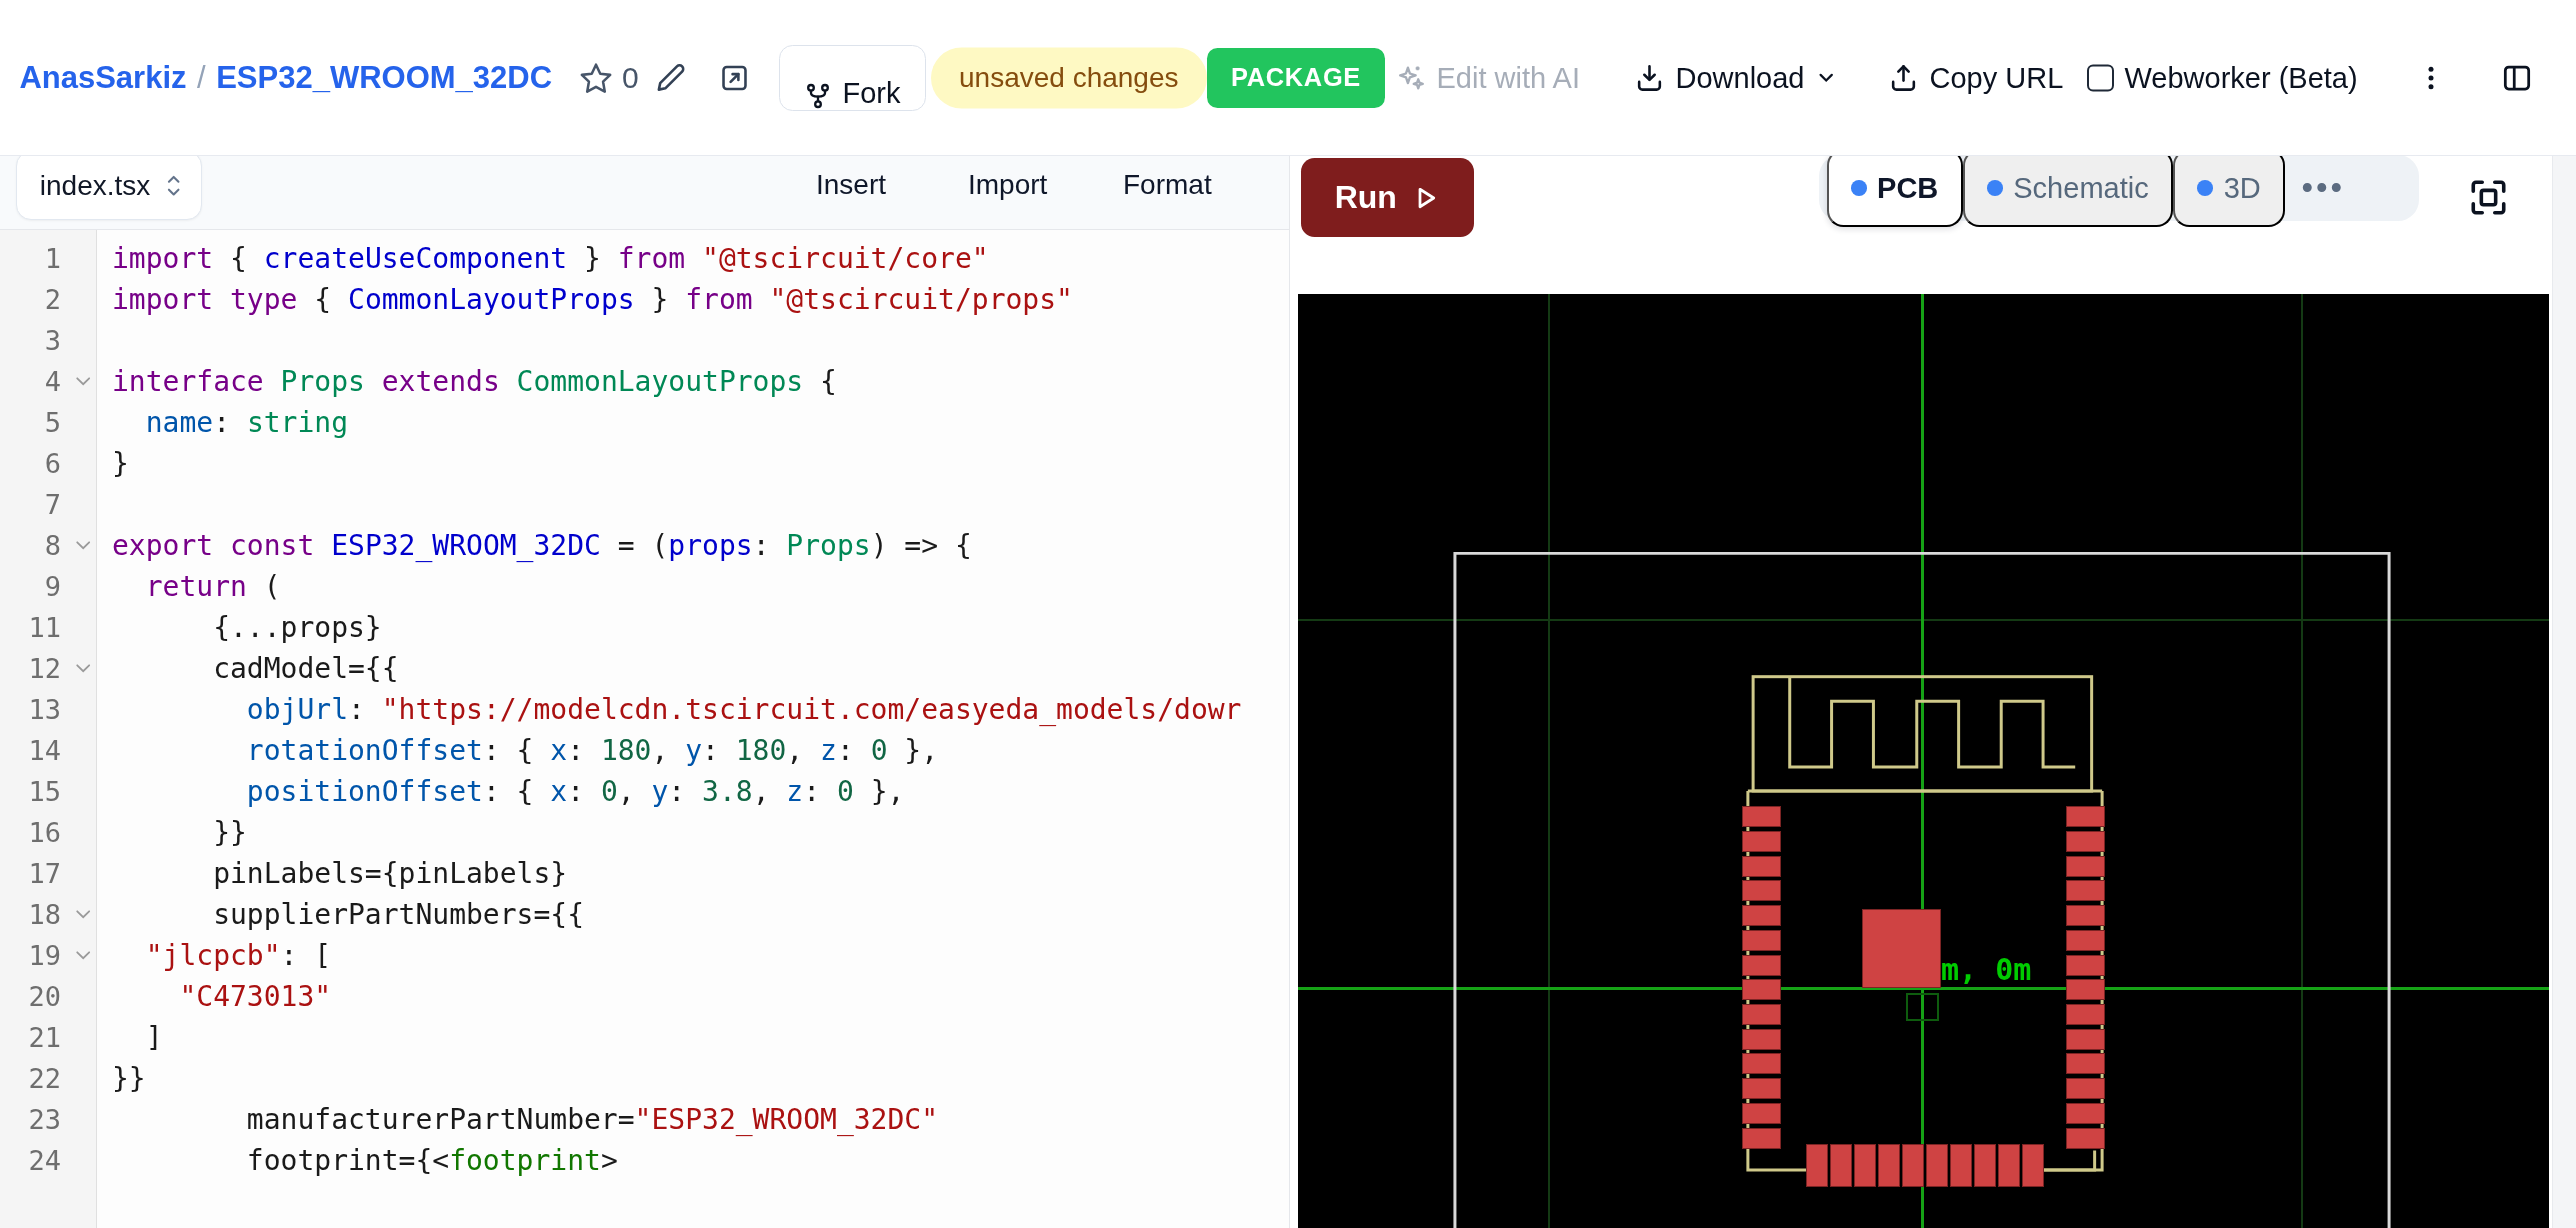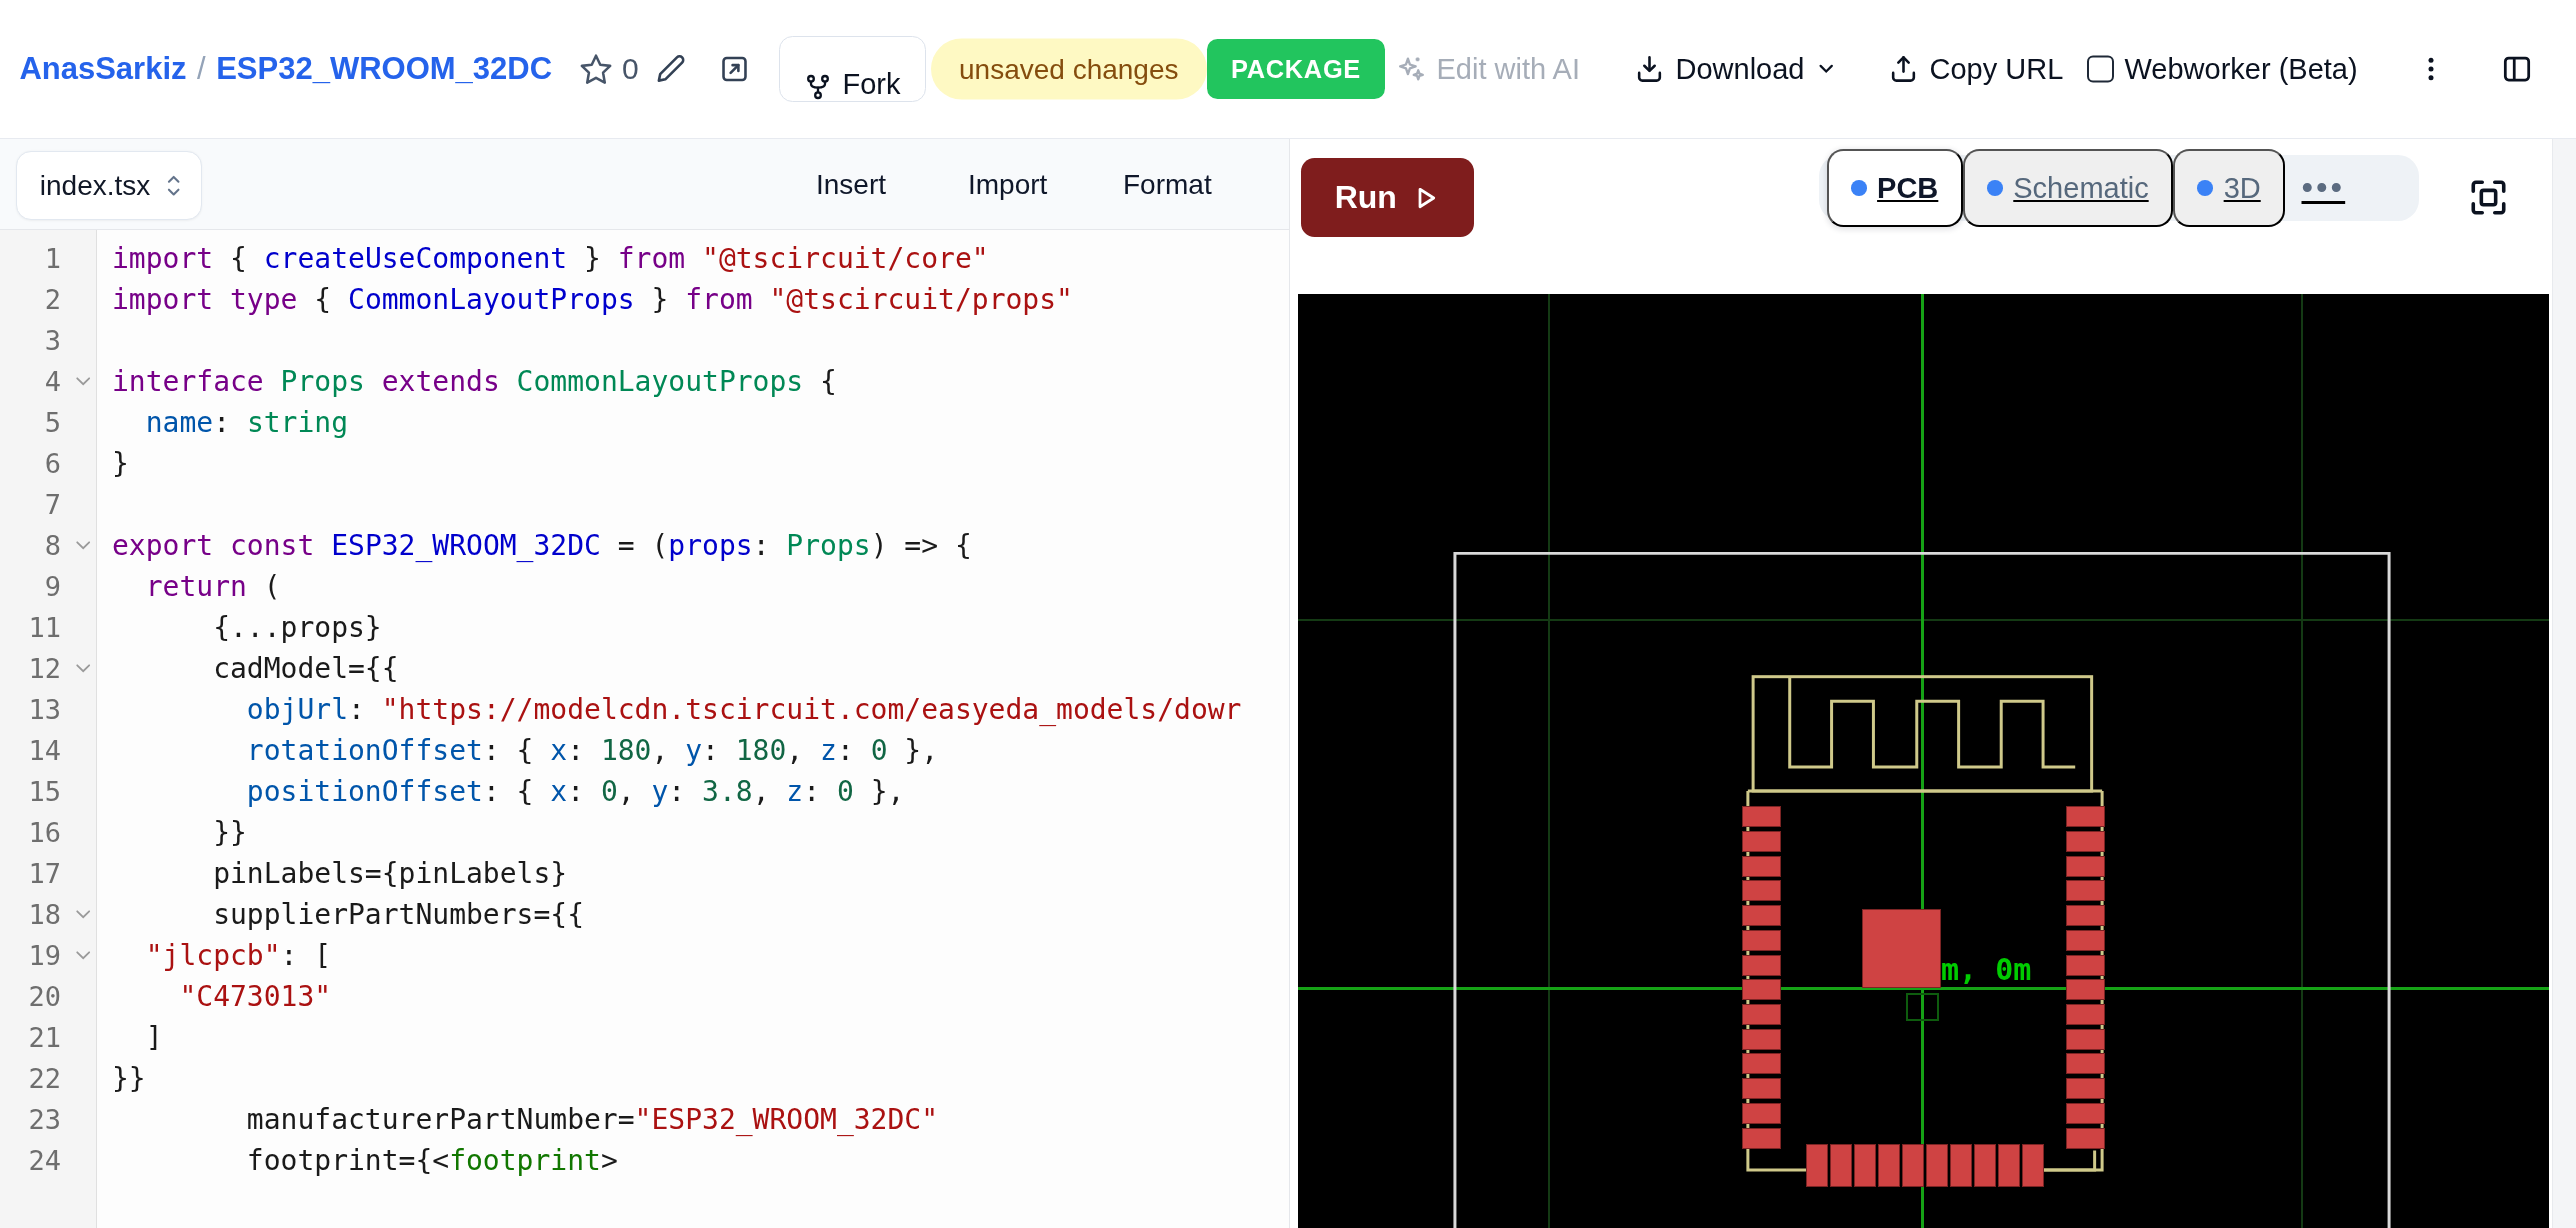--- a/index.html
+++ b/index.html
@@ -2,21 +2,21 @@
 <html style="font-size:12px"><head>
 <meta charset="utf-8">
 <style>
   * { margin:0; padding:0; box-sizing:border-box; }
   html,body { width:2576px; height:1229px; overflow:hidden; background:#fff;
     font-family:"Liberation Sans", sans-serif; }
   .page { position:relative; width:2576px; height:1229px; background:#fff; }
   .abs { position:absolute; }
 
   
-  .header { position:absolute; left:0; top:0; width:2576px; height:139px; background:#fff;
+  .header { position:absolute; left:0; top:0; width:2576px; height:156px; background:#fff;
     border-bottom:1.5px solid #e7eaf0; z-index:20; }
   .h-item { position:absolute; top:50%; transform:translateY(-50%); display:flex; align-items:center; }
   .crumb-owner,.crumb-name { font-size:31px; font-weight:700; color:#2563eb; text-decoration:none; }
   .crumb-sep { font-size:31px; color:#94a3b8; margin:0 10.5px; font-weight:400; }
   .star-group { color:#475569; font-size:30px; gap:9px; }
   .iconbtn { background:none; border:none; cursor:pointer; display:flex; align-items:center; }
   .btn-fork { display:flex; align-items:flex-end; gap:10.5px; height:66px; padding:0 24px;
     background:#fff; border:1.9px solid #dde3ec; border-radius:13.5px; font-size:29px; font-weight:500;
     color:#0b1220; font-family:inherit; }
   .badge-unsaved { height:61px; padding:0 28px; border-radius:33px; background:#fef9c3;
@@ -51,21 +51,21 @@
   .fold { position:absolute; left:70px; top:0; width:25.4px; height:41px; display:flex;
     align-items:center; justify-content:center; cursor:pointer; }
   .ctext { position:absolute; left:112px; top:0; color:#1a1a1a; }
 
   
   .preview-header { position:absolute; left:1292px; top:139px; width:1260px; height:155px; background:#fff; }
   .btn-run { position:absolute; left:1301px; top:158px; width:173px; height:79px; border:none;
     border-radius:13.5px; background:#7f1d1d; color:#fff; font-size:32px; font-weight:600;
     display:flex; align-items:center; justify-content:center; gap:13.5px; font-family:inherit; cursor:pointer; }
   .tabs { position:absolute; left:1819px; top:155px; width:600px; height:66px; background:#eef2f6;
-    border-radius:21px; display:flex; align-items:center; padding:0 7.5px;text-decoration:underline; }
+    border-radius:21px; display:flex; align-items:center; padding:0 7.5px; }
   .tab { display:flex; align-items:center; gap:10.5px; height:78px; padding:0 22.4px; border-radius:16.4px;
     font-size:29px; color:#56687c; cursor:pointer; }
   .tab.active { background:#fff; color:#0f172a; font-weight:600; box-shadow:0 1.5px 6px rgba(15,23,42,.14); }
   .tab-dot { width:15.7px; height:15.7px; border-radius:50%; background:#3b82f6; }
   .tab-more { font-size:33px; color:#5b6b80; letter-spacing:3px; padding:0 16.4px; cursor:pointer;
     background:none; border:none; font-family:inherit; }
 
   
   .canvas { position:absolute; left:1298px; top:294px; width:1251px; height:935px; background:#000;
     overflow:hidden; }

